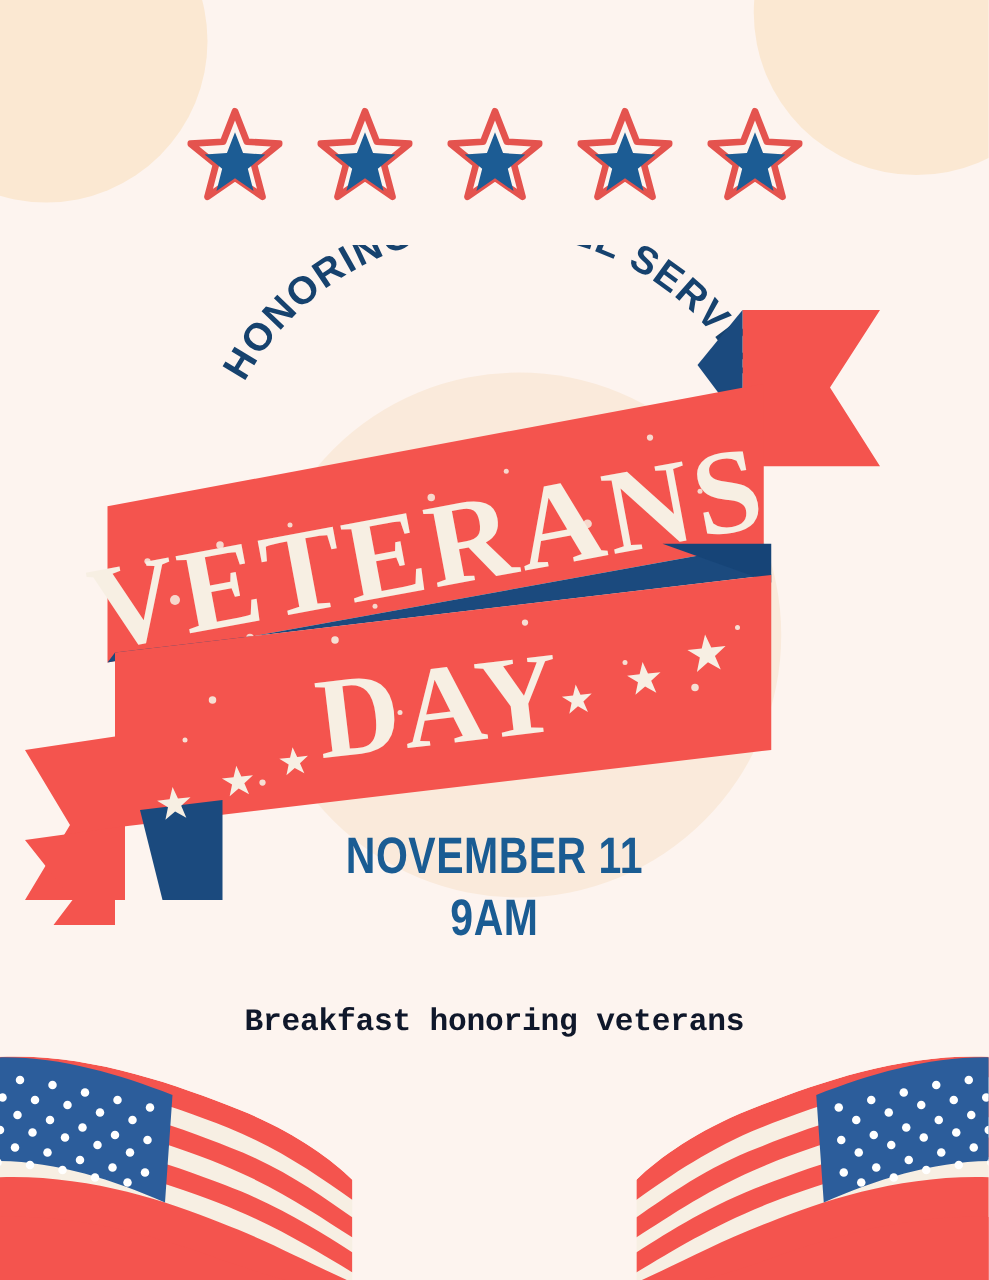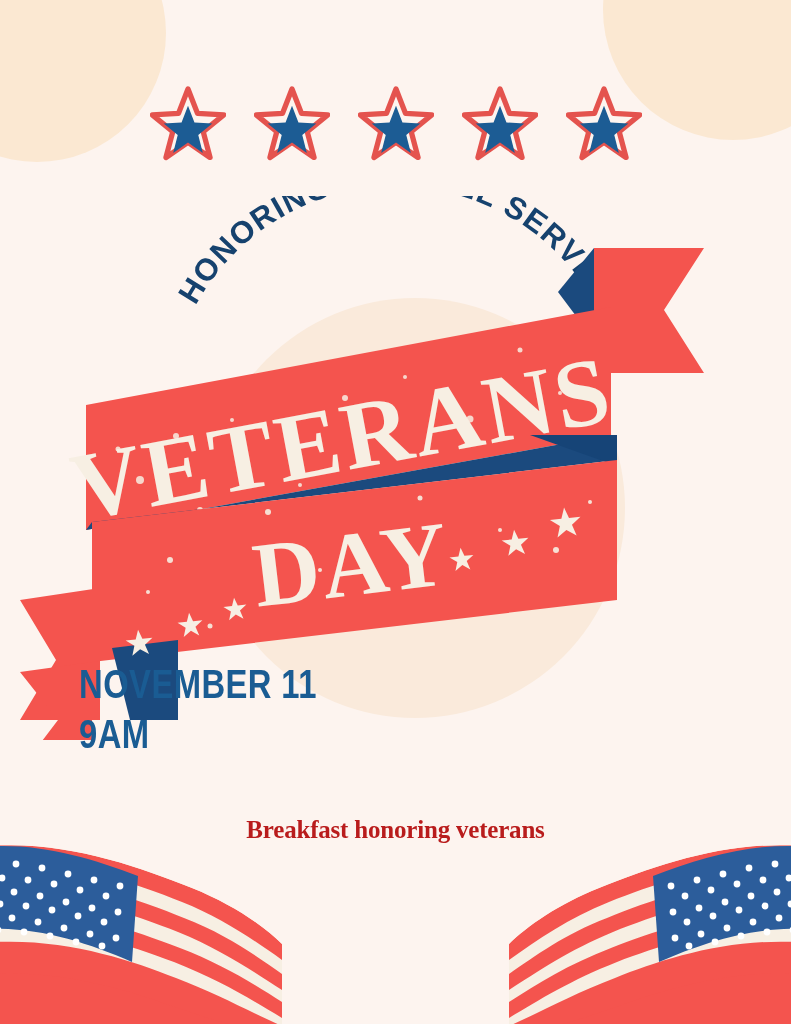--- a/index.html
+++ b/index.html
@@ -27,34 +27,34 @@
   .arc-svg{display:block;margin:0 auto;}
   .arc-text{
     font-family:"Liberation Sans", sans-serif;
     font-size:31px;font-weight:bold;fill:#16426e;letter-spacing:1.4px;
   }
 
   
   .ribbon-layer{position:absolute;left:0;top:230px;width:791px;height:510px;z-index:8;}
 
   
-  .date-block{position:absolute;left:0;right:0;top:664px;z-index:9;}
+  .date-block{position:absolute;left:0;right:0;top:664px;text-align:center;z-index:9;}
   .date-line{
     font-family:"Liberation Sans", sans-serif;
     font-weight:bold;color:#1a5c93;
     font-size:41px;line-height:1.02;letter-spacing:0.5px;
     transform:scaleX(.80);transform-origin:center;
   }
   .date-line.time{margin-top:8px;}
 
   
   .body-copy{position:absolute;left:0;right:0;top:800px;text-align:center;z-index:9;}
   .body-copy p{
-    margin:12px;font-family:Liberation Serif, serif;
-    font-weight:bold;color:#b91c1c;font-size:25px;line-height:1.46;
+    margin:0;font-family:Liberation Mono, monospace;
+    font-weight:bold;color:#0f172a;font-size:25px;line-height:1.46;
     letter-spacing:-0.2px;
   }
 
   
   .flag{position:absolute;bottom:0;z-index:10;}
   .flag-left{left:-18px;width:300px;height:190px;}
   .flag-right{right:-18px;width:300px;height:190px;}
 </style>
 </head>
 <body>

